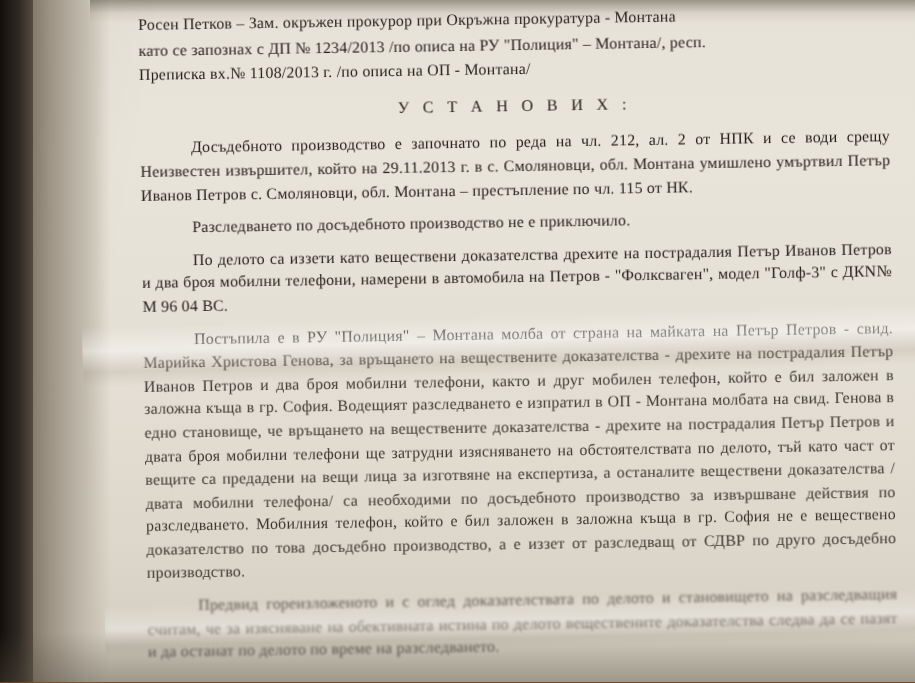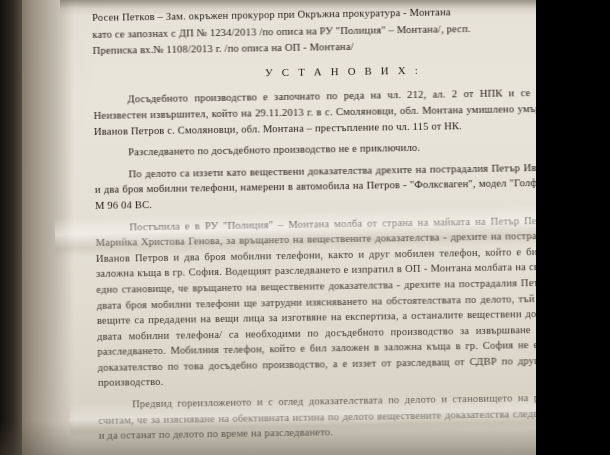--- a/index.html
+++ b/index.html
@@ -2,21 +2,21 @@
 <html><head>
 <meta charset="utf-8">
 <style>
   html, body {
     margin: 0;
     padding: 0;
     background: #000;
   }
   #page {
     position: relative;
-    width: 536px;
+    width: 610px;
     height: 455px;
     overflow: hidden;
     background: #f97316;
     font-family: "Liberation Serif", serif;
   }
   
   #paper {
     position: absolute;
     left: 0; top: 0;
     width: 610px;

